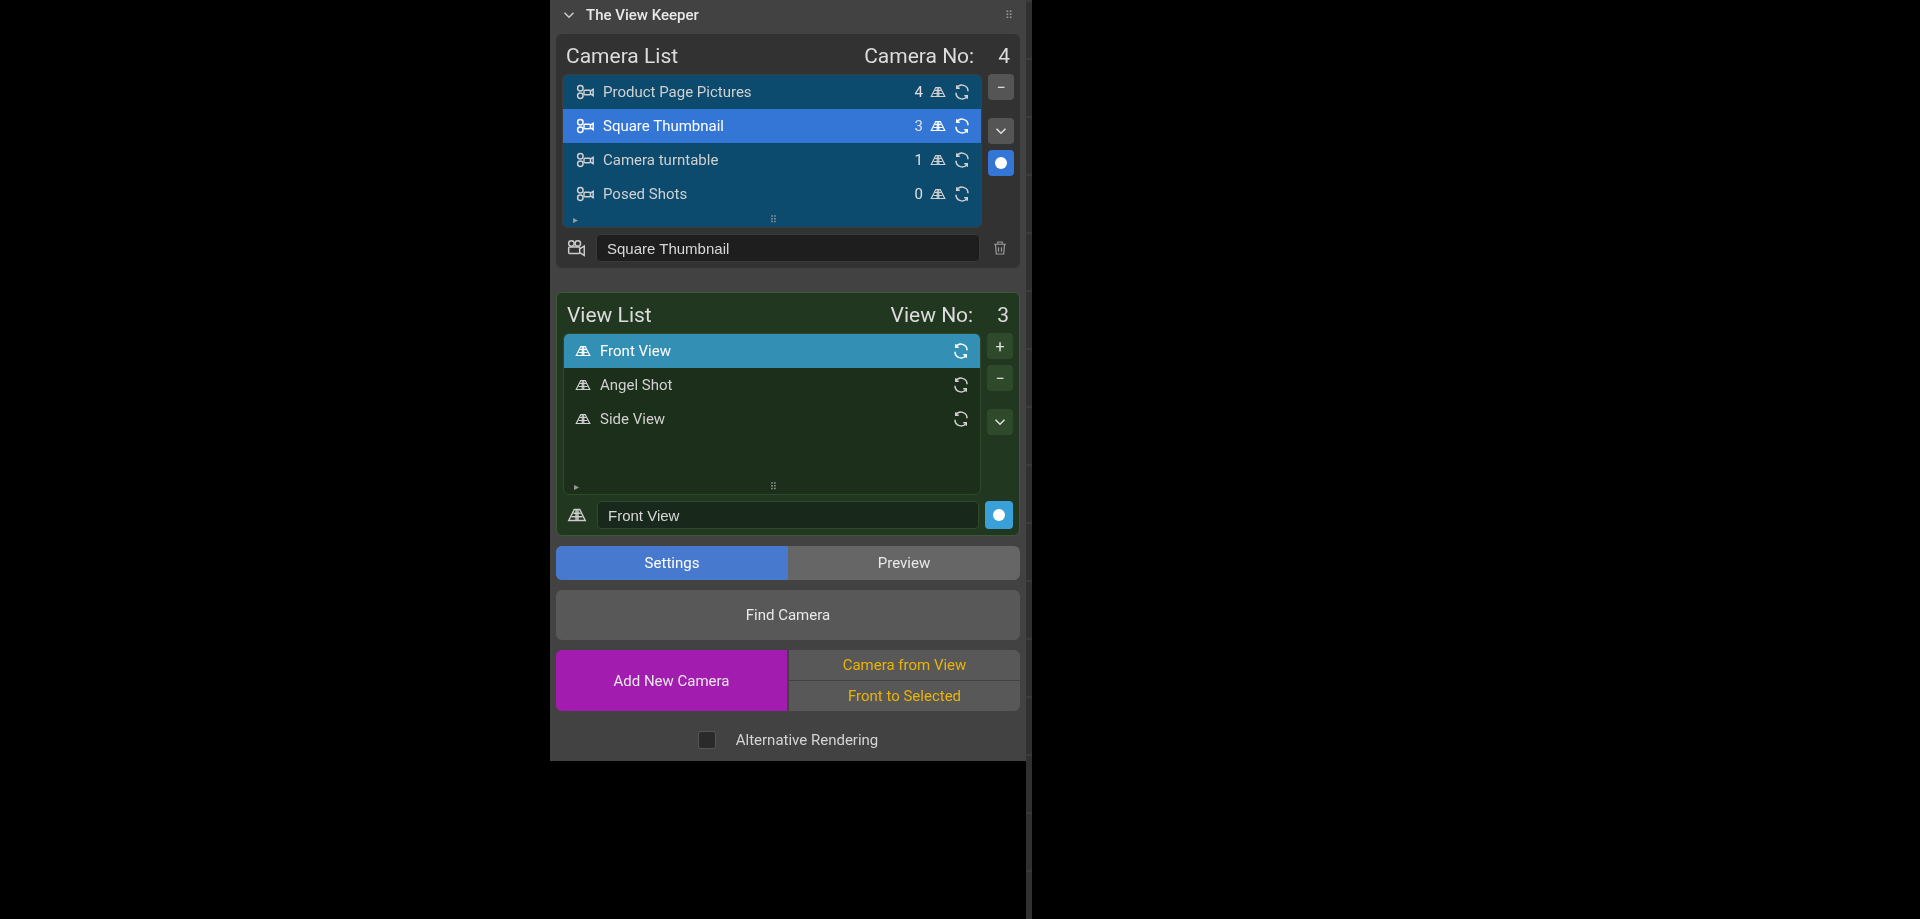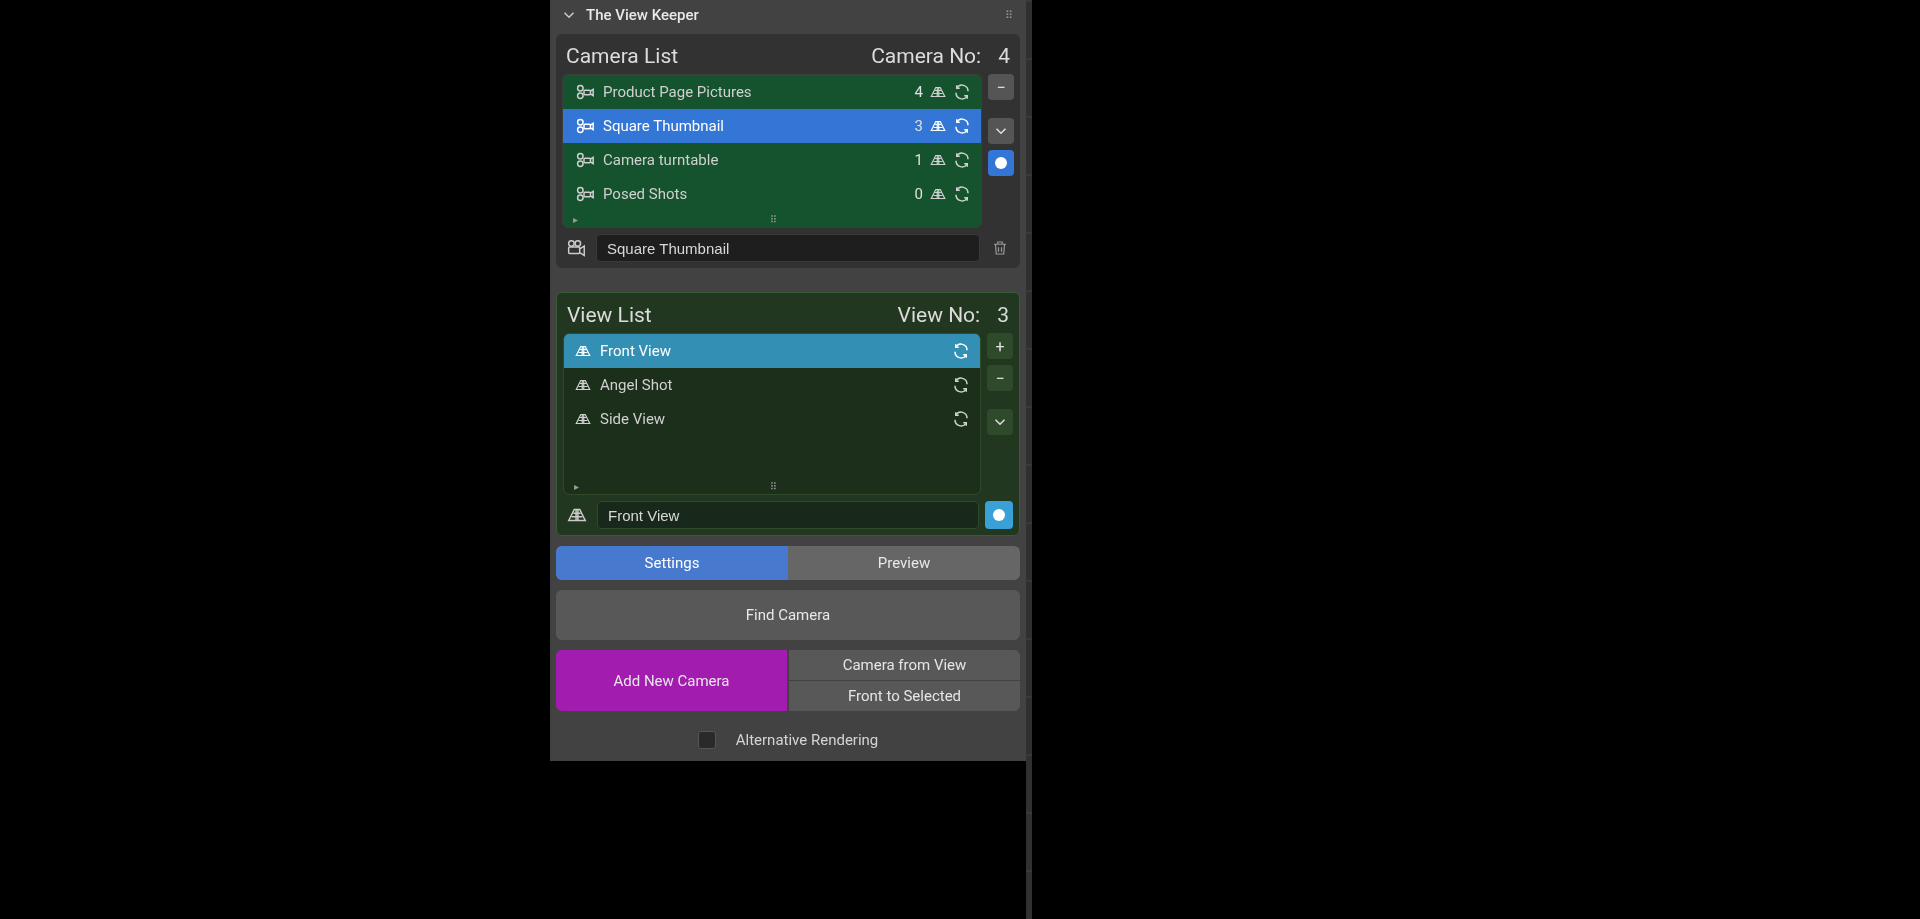--- a/index.html
+++ b/index.html
@@ -64,30 +64,30 @@
   .section-head {
     display: flex;
     align-items: center;
     padding: 6px 4px;
     font-size: 21px;
     color: #dcdcdc;
   }
   .section-head .right {
     margin-left: auto;
     display: flex;
-    gap: 17px;
+    gap: 24px;
   }
 
   .list-zone {
     display: flex;
     gap: 6px;
   }
   .list-box {
     flex: 1;
-    background: #14532d;
+    background: #0c4a6e;
     border: 1px solid #3e3e3e;
     border-radius: 6px;
     overflow: hidden;
     display: flex;
     flex-direction: column;
   }
   .section-view .list-box {
     background: #1c2f1a;
     border: 1px solid #2f4a2b;
   }
@@ -243,21 +243,21 @@
     flex: 1;
     display: flex;
     flex-direction: column;
     gap: 1px;
   }
   .btn-grid .right-stack > div {
     background: #585858;
     text-align: center;
     padding: 6px 0;
     font-size: 15px;
-    color: #e5e5e5;
+    color: #eab308;
   }
   .btn-grid .right-stack > div:first-child { border-radius: 0 6px 0 0; }
   .btn-grid .right-stack > div:last-child { border-radius: 0 0 6px 0; }
 
   .check-row {
     display: flex;
     align-items: center;
     justify-content: center;
     gap: 20px;
     margin-top: 20px;

